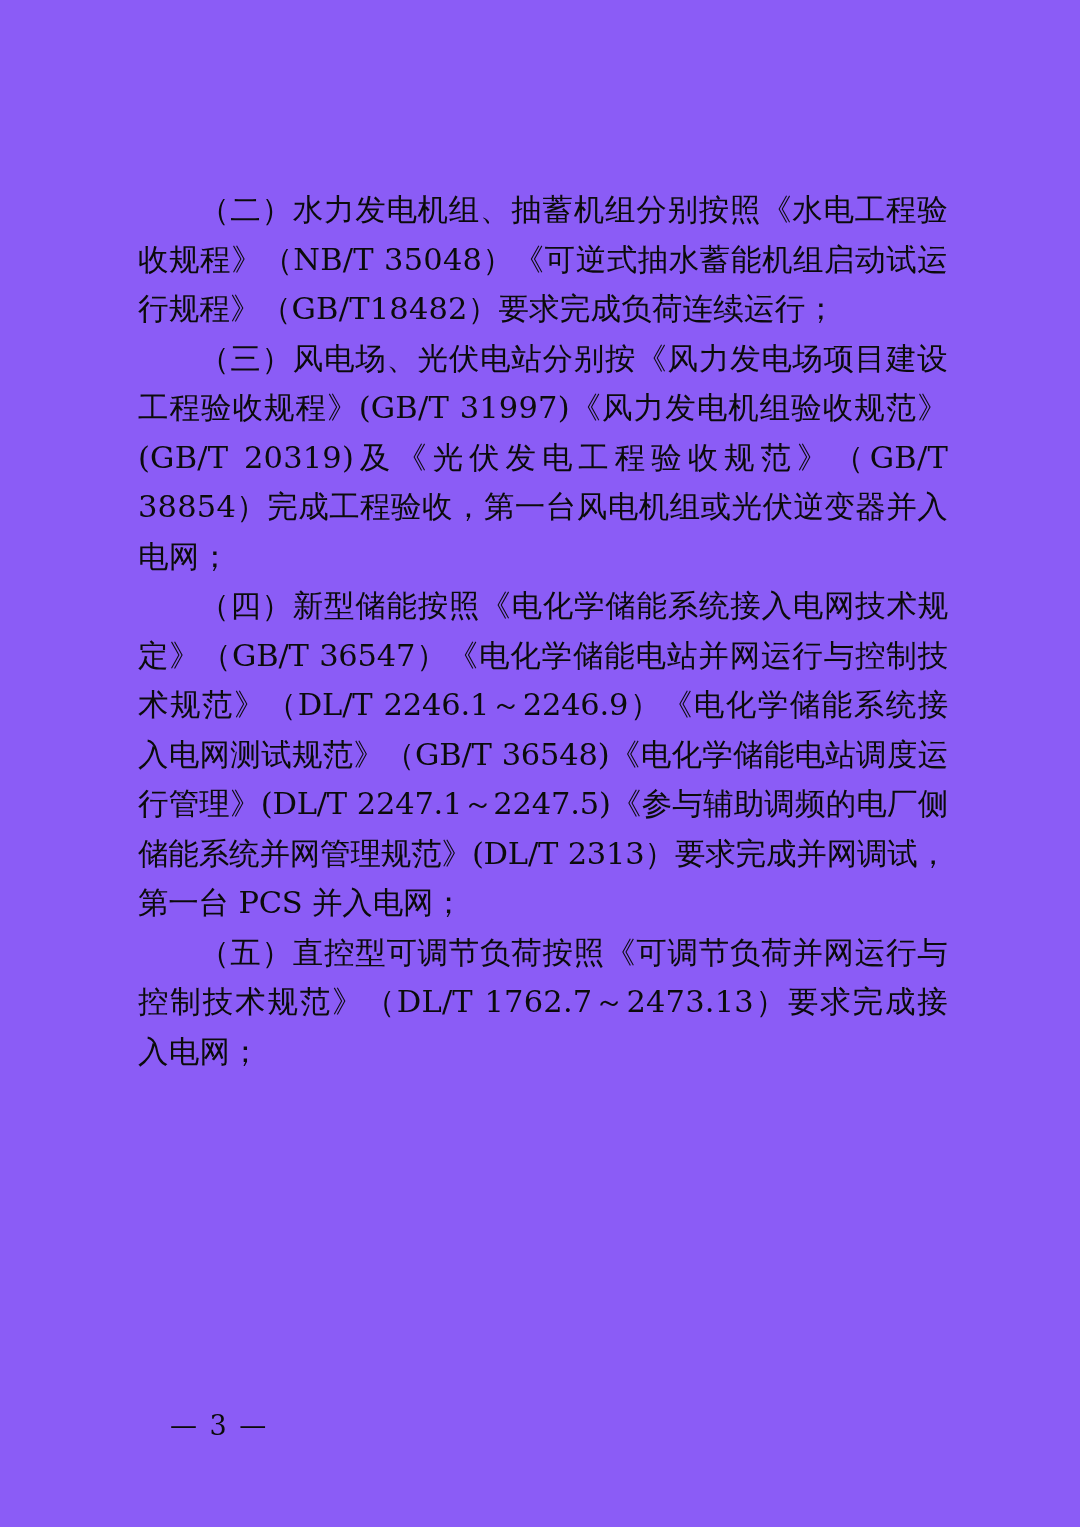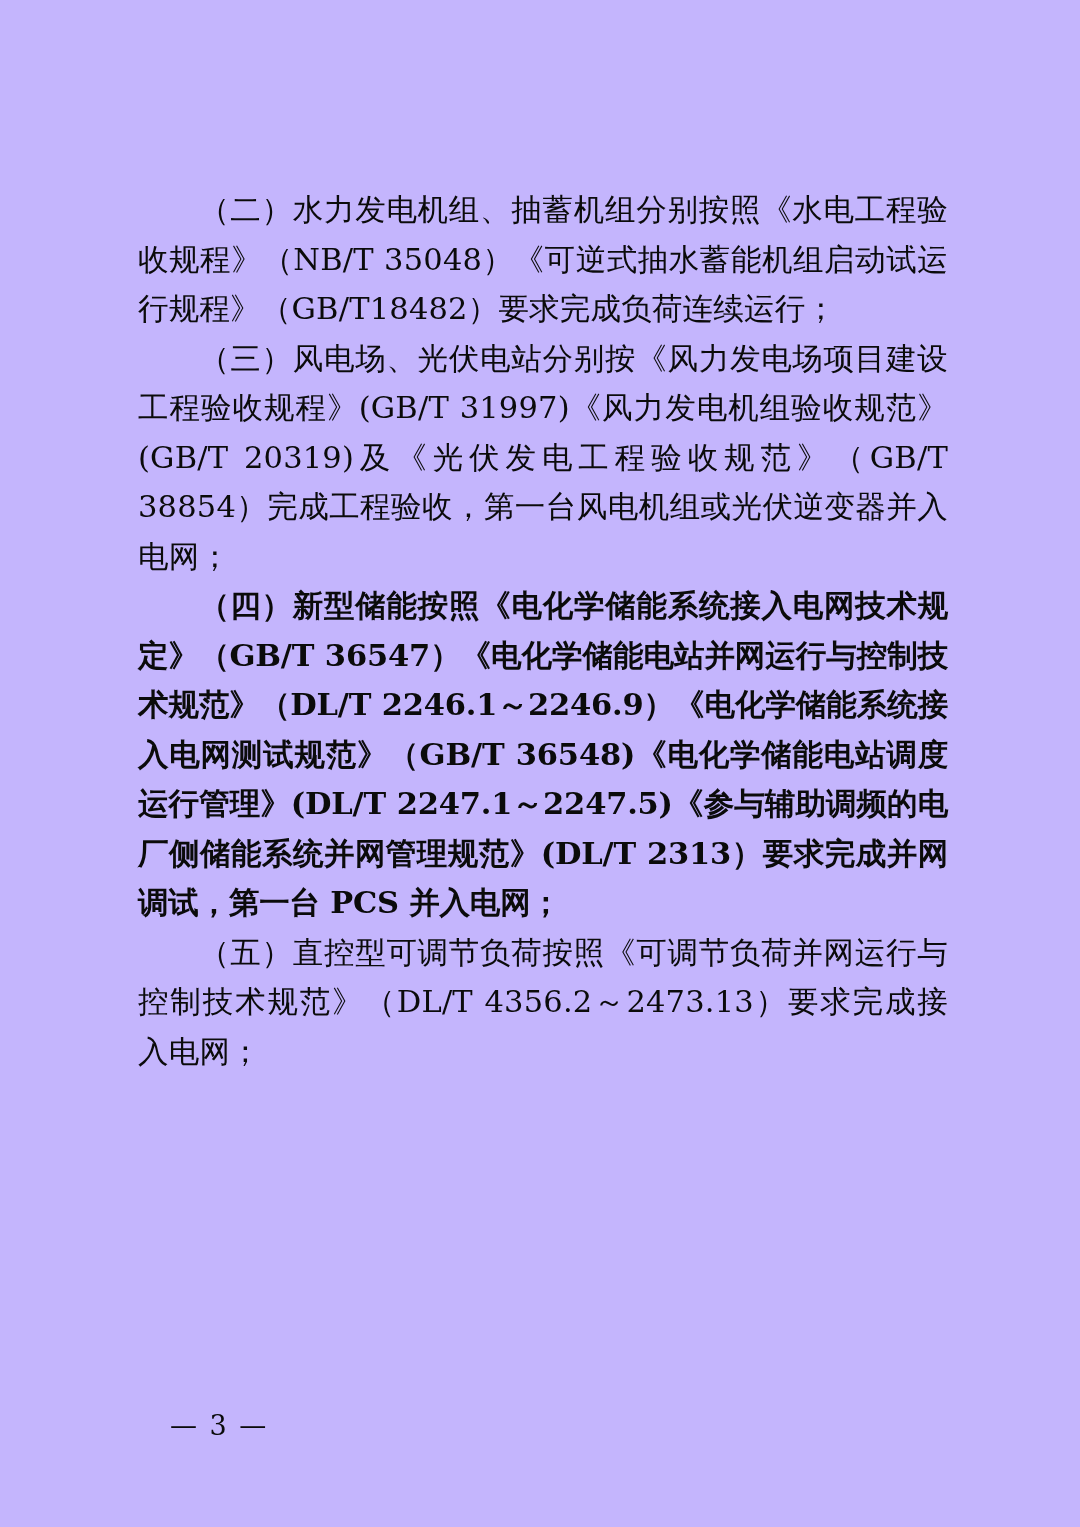--- a/index.html
+++ b/index.html
@@ -5,21 +5,21 @@
   html, body {
     margin: 0;
     padding: 0;
     background: #ffffff;
   }
   .page {
     position: relative;
     width: 1080px;
     height: 1527px;
     margin: 0 auto;
-    background: #c4b5fd;
+    background: #8b5cf6;
     box-sizing: border-box;
     font-family: "DejaVu Serif", "Liberation Serif", serif;
     color: #0b0b0b;
     overflow: hidden;
   }
   .content {
     position: absolute;
     left: 138px;
     top: 185px;
     width: 810px;
@@ -29,21 +29,20 @@
     font-size: 30.5px;
     line-height: 49.5px;
     text-align: justify;
     text-justify: inter-ideograph;
     text-indent: 2em;
     letter-spacing: 0.2px;
     font-weight: 400;
   }
   p.para.tight {
     letter-spacing: -0.2px;
-    font-weight: bold;
   }
   .strong-lead {
     font-weight: 700;
   }
   .footer {
     position: absolute;
     left: 0;
     right: 0;
     bottom: 86px;
     text-align: left;
@@ -60,21 +59,21 @@
 <div class="page">
 
   <div class="content">
 
     <p class="para">（二）水力发电机组、抽蓄机组分别按照《水电工程验收规程》（NB/T 35048）《可逆式抽水蓄能机组启动试运行规程》（GB/T18482）要求完成负荷连续运行；</p>
 
     <p class="para">（三）风电场、光伏电站分别按《风力发电场项目建设工程验收规程》(GB/T 31997)《风力发电机组验收规范》(GB/T 20319)及《光伏发电工程验收规范》（GB/T 38854）完成工程验收，第一台风电机组或光伏逆变器并入电网；</p>
 
     <p class="para tight">（四）新型储能按照《电化学储能系统接入电网技术规定》（GB/T 36547）《电化学储能电站并网运行与控制技术规范》（DL/T 2246.1～2246.9）《电化学储能系统接入电网测试规范》（GB/T 36548)《电化学储能电站调度运行管理》(DL/T 2247.1～2247.5)《参与辅助调频的电厂侧储能系统并网管理规范》(DL/T 2313）要求完成并网调试，第一台 PCS 并入电网；</p>
 
-    <p class="para">（五）直控型可调节负荷按照《可调节负荷并网运行与控制技术规范》（DL/T 4356.2～2473.13）要求完成接入电网；</p>
+    <p class="para">（五）直控型可调节负荷按照《可调节负荷并网运行与控制技术规范》（DL/T 1762.7～2473.13）要求完成接入电网；</p>
 
 
 
   </div>
 
   <div class="footer">— 3 —</div>
 
 </div>
 
 </body></html>

